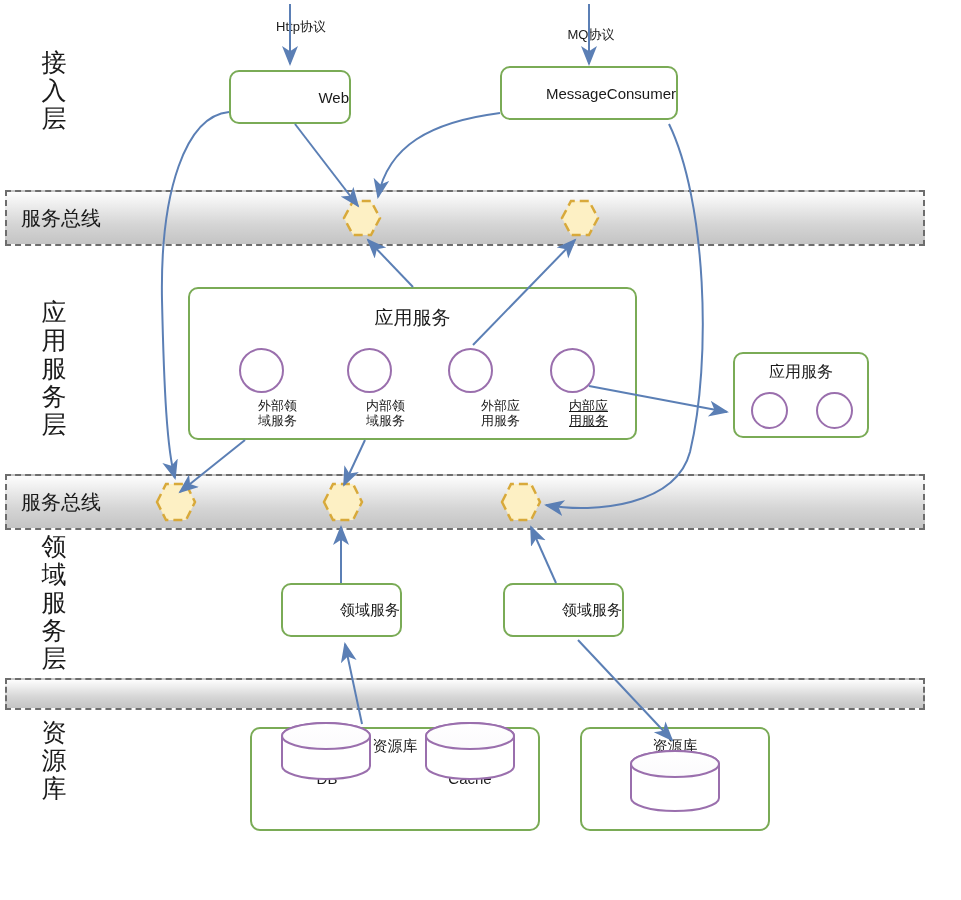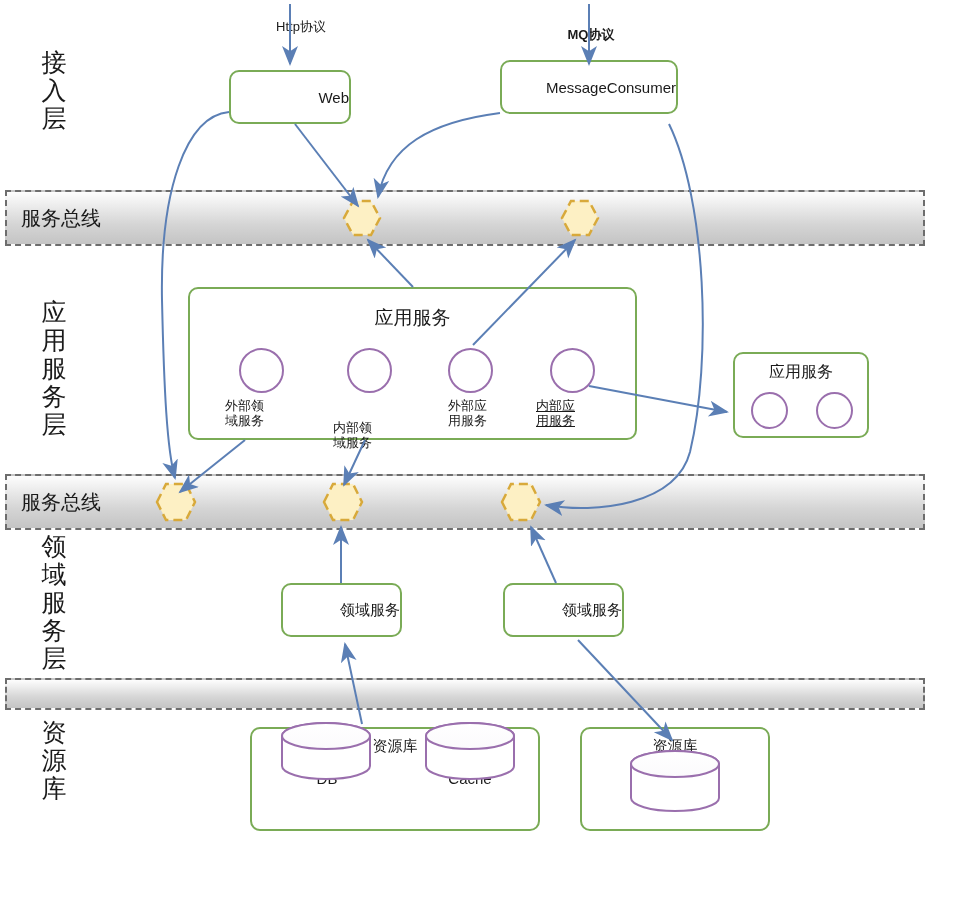--- a/index.html
+++ b/index.html
@@ -65,21 +65,21 @@
   
   .circ{
     position:absolute;
     border:2.5px solid #9a6fad;
     border-radius:50%;
     background:#fff;
     box-sizing:border-box;
   }
   .circ-caption{
     position:absolute;
-    text-align:left;
+    text-align:right;
     font-size:13px;
     line-height:1.16;
     color:#1a1a1a;
     white-space:pre-line;
     width:72px;
   }
 
   
   .cyl-label{
     position:absolute;
@@ -124,40 +124,40 @@
   <div class="layer-label" style="left:22px;top:532px;">领
 域
 服
 务
 层</div>
   <div class="layer-label" style="left:22px;top:718px;">资
 源
 库</div>
 
   <div class="edge-label" style="left:245px;top:18px;width:112px;">Http协议</div>
-  <div class="edge-label" style="left:535px;top:26px;width:112px;font-weight:bold;">MQ协议</div>
+  <div class="edge-label" style="left:535px;top:26px;width:112px;">MQ协议</div>
 
   <div class="gbox" style="left:229px;top:70px;width:122px;height:54px;">
     <span class="box-center-label">Web</span>
   </div>
 
-  <div class="gbox" style="left:500px;top:60px;width:178px;height:54px;">
+  <div class="gbox" style="left:500px;top:66px;width:178px;height:54px;">
     <span class="box-center-label">MessageConsumer</span>
   </div>
 
   <div class="gbox" style="left:188px;top:287px;width:449px;height:153px;">
     <span class="gbox-title" style="top:16px;font-size:19px;">应用服务</span>
   </div>
 
   <div class="circ" style="left:239px;top:348px;width:45px;height:45px;"></div>
   <div class="circ-caption" style="left:225px;top:398px;">外部领
 域服务</div>
 
   <div class="circ" style="left:347px;top:348px;width:45px;height:45px;"></div>
-  <div class="circ-caption" style="left:333px;top:420px;">内部领
+  <div class="circ-caption" style="left:333px;top:398px;">内部领
 域服务</div>
 
   <div class="circ" style="left:448px;top:348px;width:45px;height:45px;"></div>
   <div class="circ-caption" style="left:448px;top:398px;">外部应
 用服务</div>
 
   <div class="circ" style="left:550px;top:348px;width:45px;height:45px;"></div>
   <div class="circ-caption" style="left:536px;top:398px;text-decoration:underline;">内部应
 用服务</div>
 

